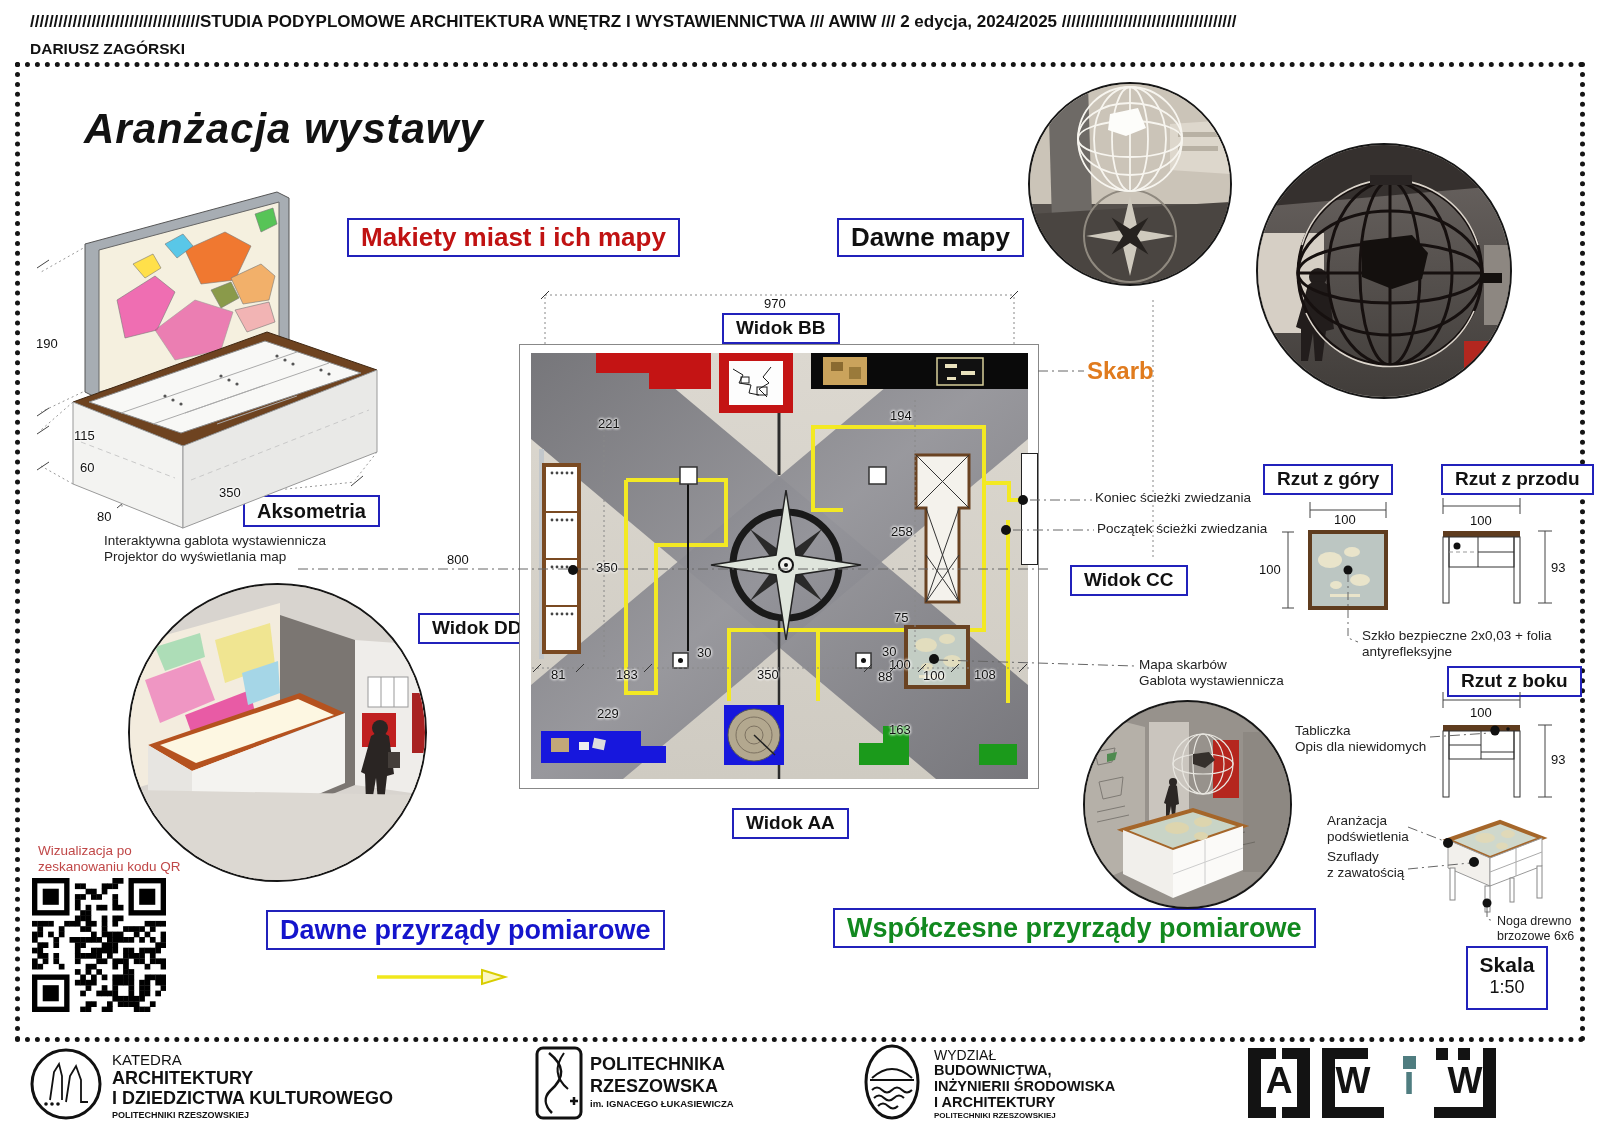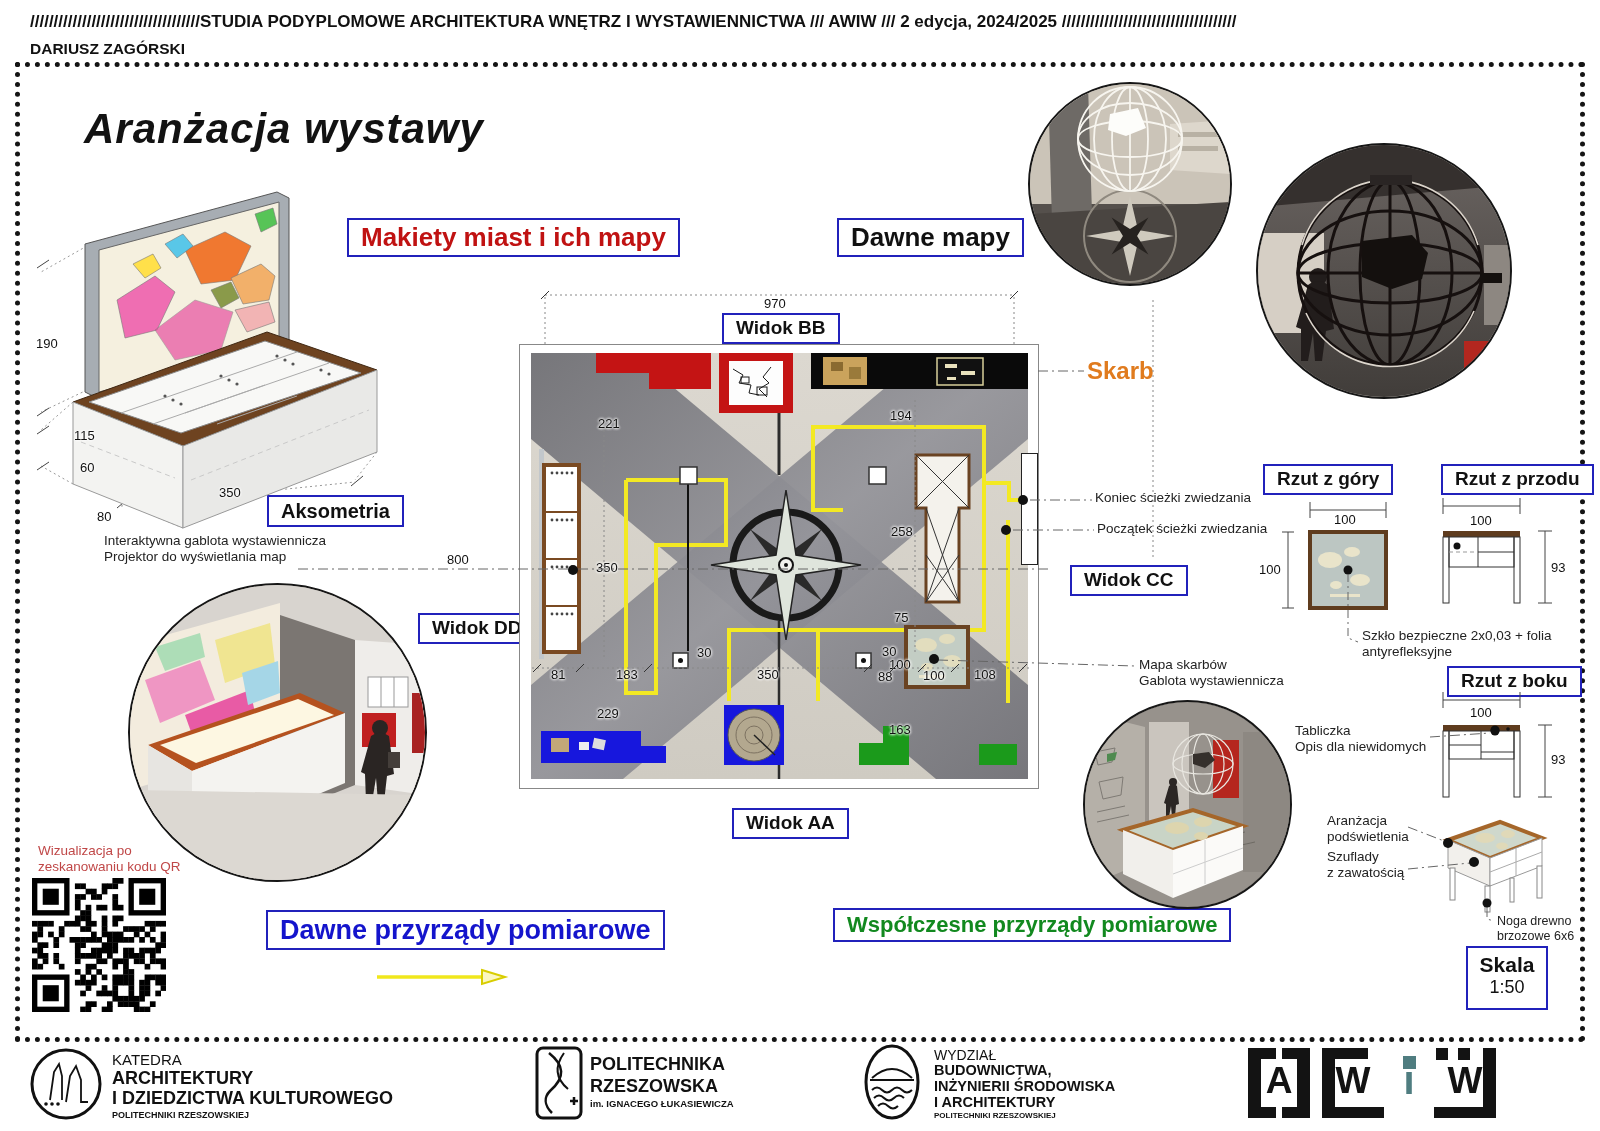--- a/index.html
+++ b/index.html
@@ -28,30 +28,30 @@
 
   <div class="abs hdr" style="left:30px;top:12px;font-size:17px;">////////////////////////////////////STUDIA PODYPLOMOWE ARCHITEKTURA WNĘTRZ I WYSTAWIENNICTWA /// AWIW /// 2 edycja, 2024/2025 /////////////////////////////////////</div>
   <div class="abs hdr" style="left:30px;top:40px;font-size:15.5px;">DARIUSZ ZAGÓRSKI</div>
 
   <div id="main-border" class="abs" style="left:15px;top:62px;width:1560px;height:970px;"></div>
 
   <div class="abs" style="left:84px;top:105px;font-size:42px;font-weight:bold;font-style:italic;color:#121212;letter-spacing:1px;">Aranżacja wystawy</div>
 
   <div class="abs lbl" style="left:347px;top:218px;font-size:26px;color:#c01212;">Makiety miast i ich mapy</div>
   <div class="abs lbl" style="left:837px;top:218px;font-size:26px;">Dawne mapy</div>
-  <div class="abs lbl" style="left:243px;top:495px;font-size:20px;margin-left:24px;">Aksometria</div>
+  <div class="abs lbl" style="left:243px;top:495px;font-size:20px;">Aksometria</div>
   <div class="abs lbl" style="left:722px;top:313px;font-size:19px;">Widok BB</div>
   <div class="abs lbl" style="left:418px;top:577px;font-size:19px;margin-top:36px;">Widok DD</div>
   <div class="abs lbl" style="left:1070px;top:565px;font-size:19px;">Widok CC</div>
   <div class="abs lbl" style="left:732px;top:808px;font-size:19px;">Widok AA</div>
   <div class="abs lbl" style="left:1263px;top:464px;font-size:19px;">Rzut z góry</div>
   <div class="abs lbl" style="left:1441px;top:464px;font-size:19px;">Rzut z przodu</div>
   <div class="abs lbl" style="left:1447px;top:666px;font-size:19px;">Rzut z boku</div>
   <div class="abs lbl" style="left:266px;top:910px;font-size:27px;color:#1414cc;">Dawne przyrządy pomiarowe</div>
-  <div class="abs lbl" style="left:833px;top:908px;font-size:22px;color:#12891f;">Współczesne przyrządy pomiarowe</div>
+  <div class="abs lbl" style="left:833px;top:908px;font-size:27px;color:#12891f;">Współczesne przyrządy pomiarowe</div>
   <div class="abs" style="left:1087px;top:357px;font-size:24px;font-weight:bold;color:#e07b1e;">Skarb</div>
 
   <div class="abs lbl" style="left:1466px;top:946px;width:62px;height:52px;text-align:center;padding:4px 8px;">
     <div style="font-size:21px;">Skala</div>
     <div style="font-size:18px;font-weight:normal;">1:50</div>
   </div>
 
   <svg class="abs lay" style="left:25px;top:180px;" width="360" height="355" viewBox="0 0 360 355">
     <g stroke="#999" stroke-dasharray="2 3" fill="none">
       <line x1="62" y1="66" x2="16" y2="92"></line>

